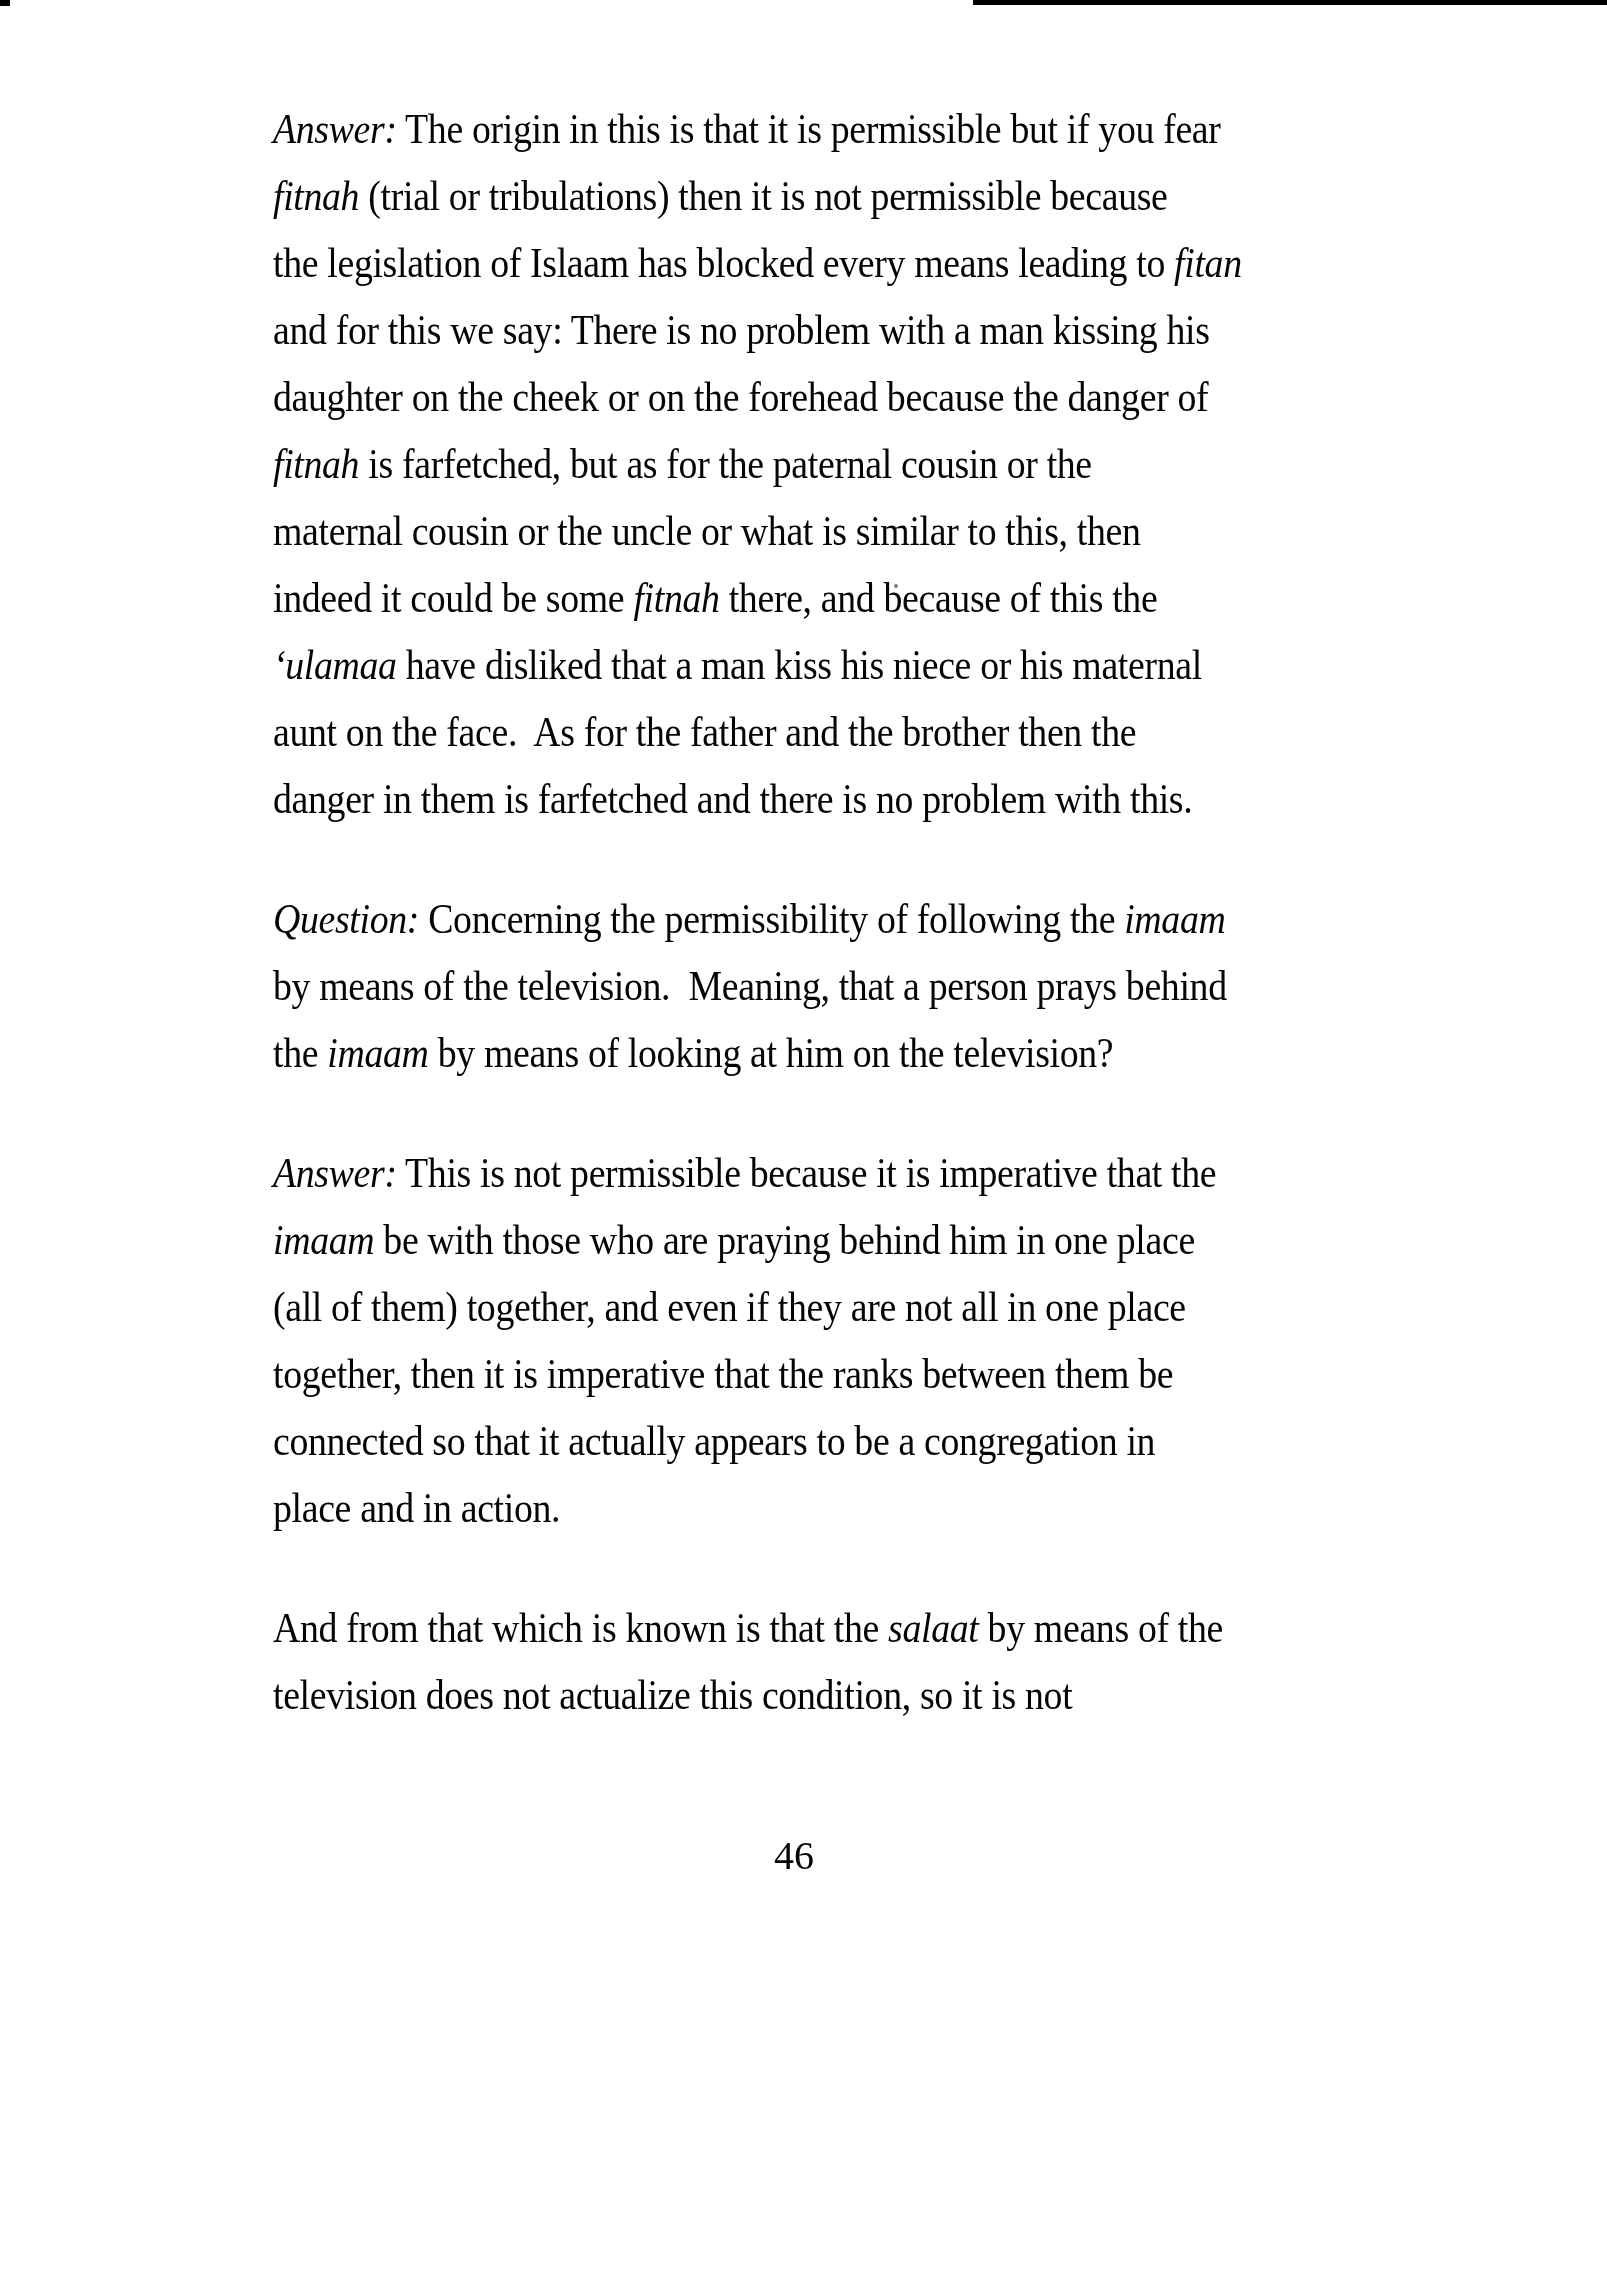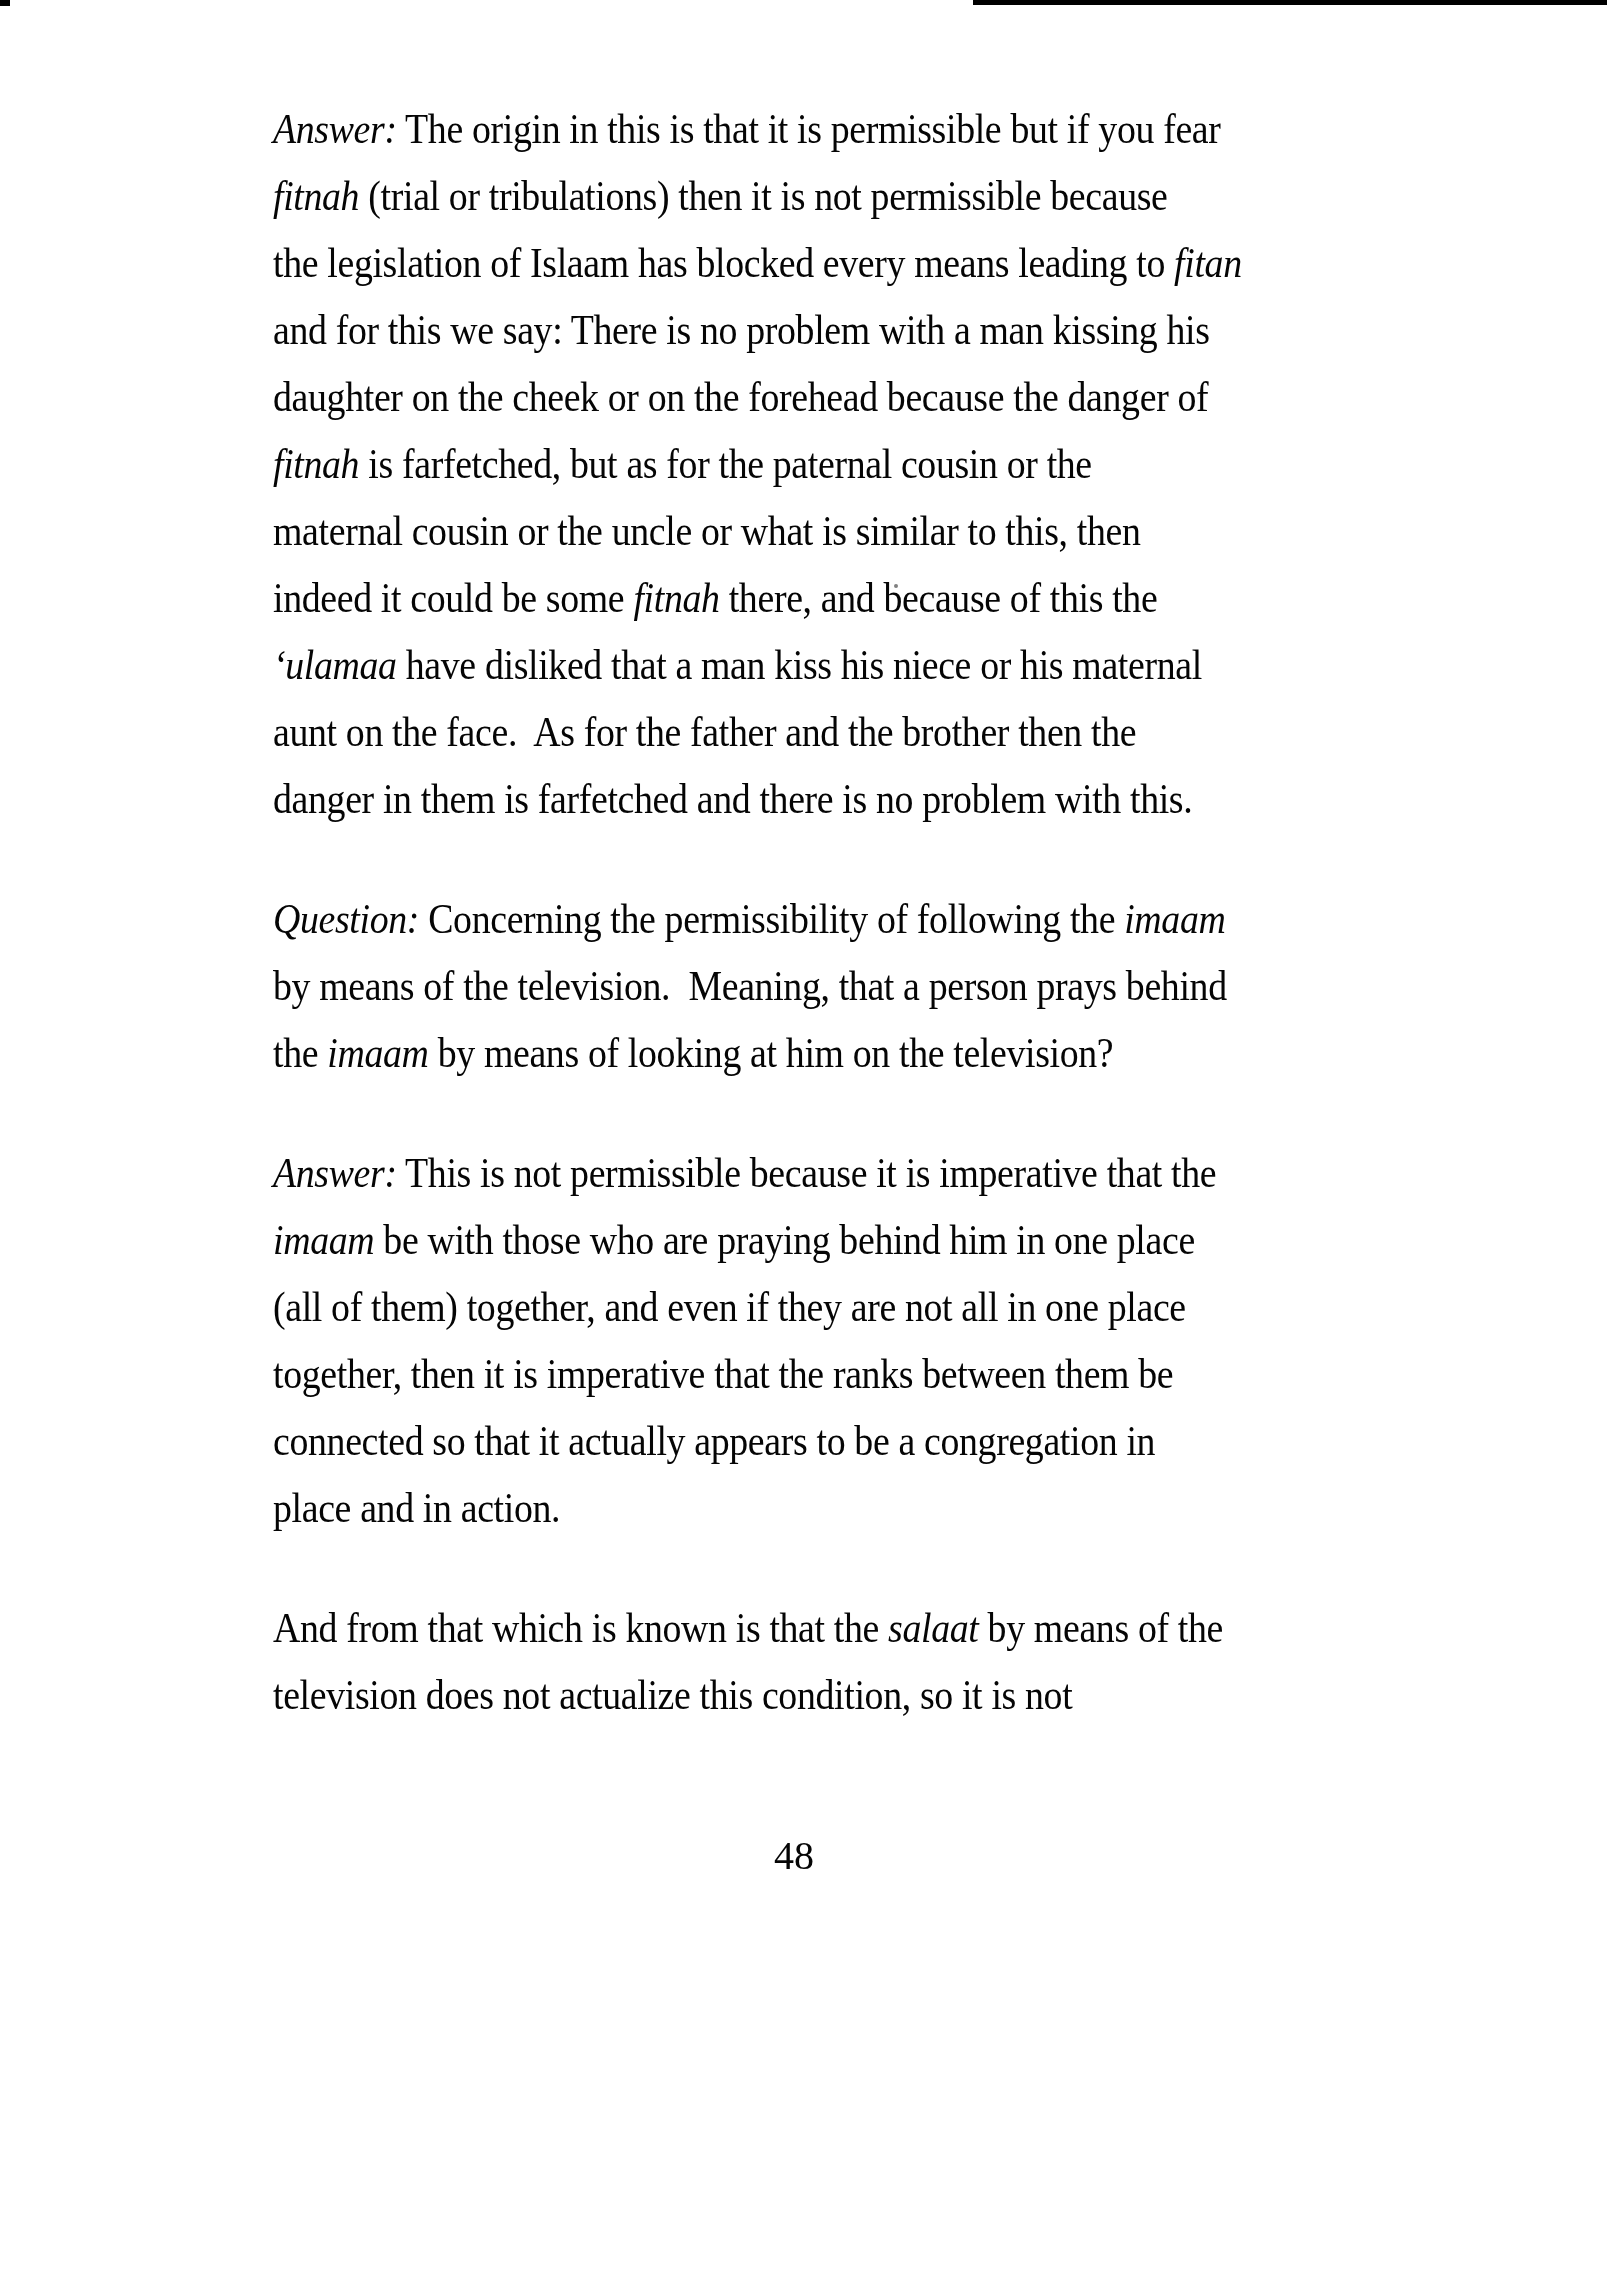--- a/index.html
+++ b/index.html
@@ -79,14 +79,14 @@
     <div class="line"><span>place and in action.</span></div>
   </div>
 
   <div class="para">
     <div class="line"><span>And from that which is known is that the </span><span class="it">salaat</span><span> by means of the</span></div>
     <div class="line"><span>television does not actualize this condition, so it is not</span></div>
   </div>
 
 </div>
 
-<div class="page-number">48</div>
+<div class="page-number">46</div>
 
 
 </body></html>

